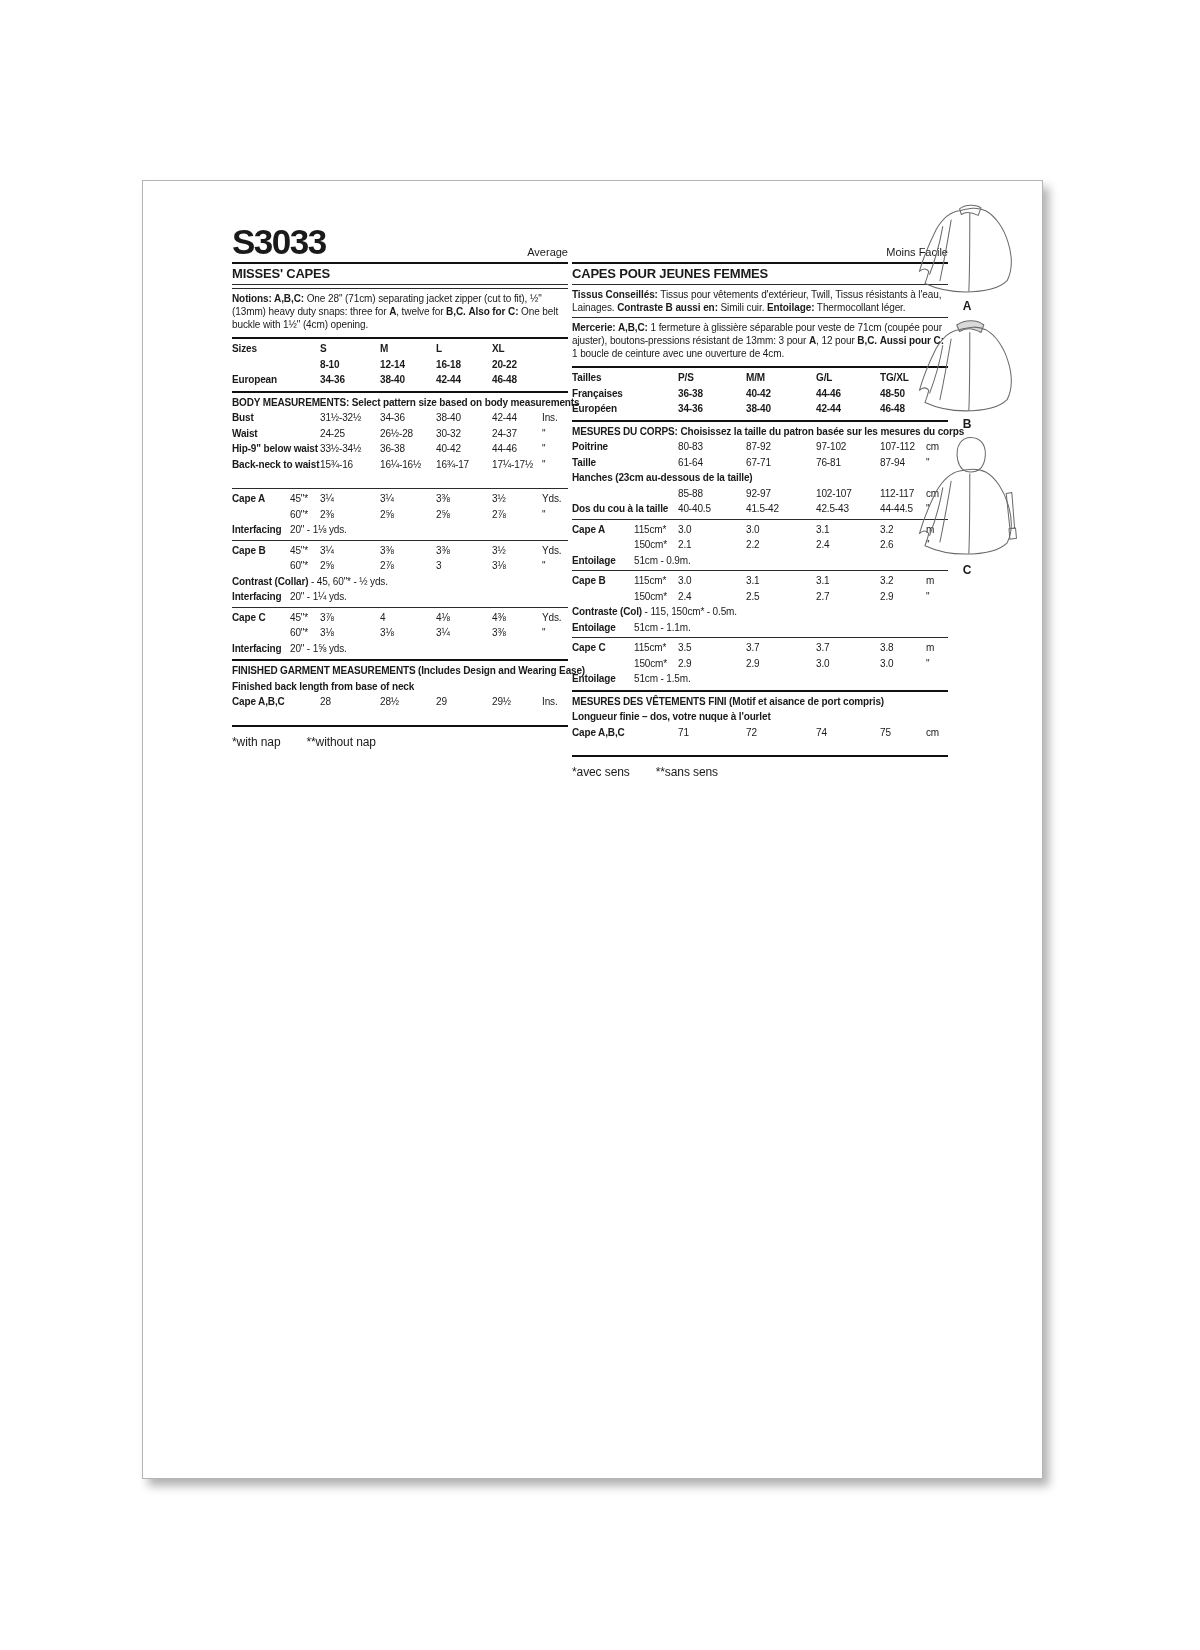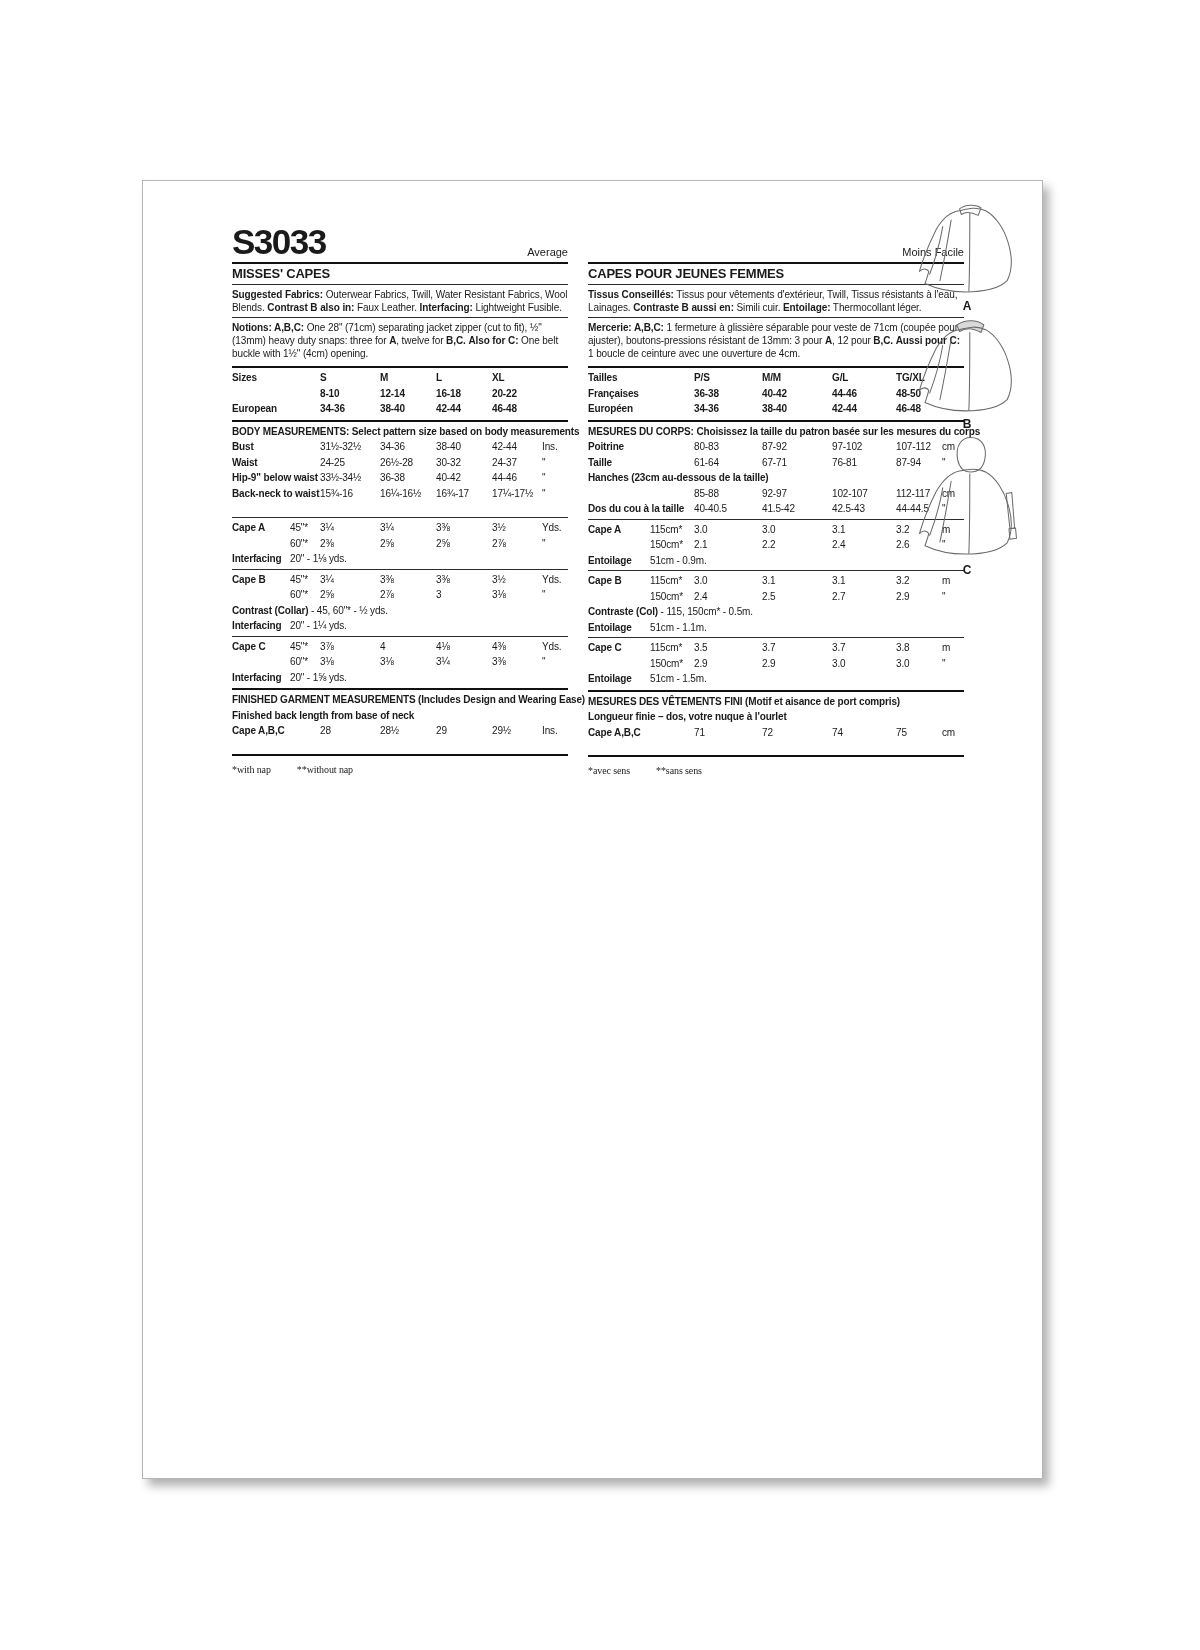--- a/index.html
+++ b/index.html
@@ -8,42 +8,42 @@
     font-family:"Liberation Sans","DejaVu Sans",sans-serif;
     color:#1a1a1a;position:relative;overflow:hidden;
   }
   .sheet{
     position:absolute;left:142px;top:180px;width:901px;height:1299px;
     background:#ffffff;border:1px solid #b5b5b5;box-sizing:border-box;
     box-shadow:6px 7px 9px rgba(0,0,0,0.30);
   }
   .col{position:absolute;top:40px;margin-left:37px;}
   .col-en{left:52px;width:336px;}
-  .col-fr{left:408px;width:376px;}
+  .col-fr{left:392px;width:376px;}
   .hdr{display:flex;justify-content:space-between;align-items:flex-end;height:38px;}
   .code{font-size:35px;font-weight:bold;letter-spacing:-1.5px;line-height:34px;}
   .difficulty{font-size:11px;font-weight:normal;line-height:14px;}
   .hrule{border:0;border-top:1px solid #2b2b2b;margin:3px 0;}
   .hrule.thick{border-top:2px solid #111;}
   .sec-title{font-size:13px;font-weight:bold;letter-spacing:-0.2px;line-height:14px;margin-top:2px;}
   p.para{font-size:10px;line-height:13px;margin:3px 0;letter-spacing:-0.1px;}
   p.para b{letter-spacing:-0.1px;}
   .rows{display:grid;font-size:10px;line-height:15.5px;letter-spacing:-0.15px;}
   .rows-en{grid-template-columns:58px 30px 60px 56px 56px 50px 1fr;}
   .rows-fr{grid-template-columns:62px 44px 68px 70px 64px 46px 1fr;}
   .rows .cell{white-space:nowrap;}
   .rows .lbl{font-weight:bold;}
   .rows .b{font-weight:bold;}
   .rows .span2{grid-column:1/span 2;}
   .rows .spanall{grid-column:1/-1;}
   .rows .wide{grid-column:2/-1;}
   .rows .rrule{grid-column:1/-1;border-top:1px solid #2b2b2b;margin:2px 0;height:0;}
   .rows .rrule.thick{border-top:2px solid #111;margin:3px 0 2px;}
   .rows .spacer{grid-column:1/-1;}
-  .footnote{font-size:10px;margin-top:6px;letter-spacing:-0.1px;font-family:Liberation Serif, serif;}
+  .footnote{font-size:12px;margin-top:6px;letter-spacing:-0.1px;}
   .footnote span{margin-right:26px;}
   .illus{position:absolute;left:764px;top:18px;width:120px;}
   .fig{text-align:center;margin-bottom:4px;}
   .fig svg{display:block;margin:0 auto;}
   .fig .figlabel{font-size:12px;font-weight:bold;line-height:14px;margin-top:0;}
   svg path, svg line{fill:none;stroke:#6a6a6a;stroke-width:1.1;stroke-linecap:round;stroke-linejoin:round;}
   svg path.fillc{fill:#d9d9d9;}
 </style>
 </head>
 <body>
@@ -51,21 +51,20 @@
 <div class="sheet">
 
   <div class="col col-en">
     <div class="hdr">
       <span class="code">S3033</span>
       <span class="difficulty">Average</span>
     </div>
     <div class="hrule thick"></div>
     <div class="sec-title">MISSES' CAPES</div>
     <div class="hrule"></div>
-    <p class="para"><b>Suggested Fabrics:</b><span> Outerwear Fabrics, Twill, Water Resistant Fabrics, Wool Blends. </span><b>Contrast B also in:</b><span> Faux Leather. </span><b>Interfacing:</b><span> Lightweight Fusible.</span></p>
     <div class="hrule"></div>
     <p class="para"><b>Notions: A,B,C:</b><span> One 28" (71cm) separating jacket zipper (cut to fit), ½" (13mm) heavy duty snaps: three for </span><b>A</b><span>, twelve for </span><b>B,C.</b><span> </span><b>Also for C:</b><span> One belt buckle with 1½" (4cm) opening.</span></p>
     <div class="rows rows-en">
         <div class="cell rrule thick"></div>
         <div class="cell lbl span2 b">Sizes</div>
         <div class="cell b">S</div>
         <div class="cell b">M</div>
         <div class="cell b">L</div>
         <div class="cell b">XL</div>
         <div class="cell b"></div>

